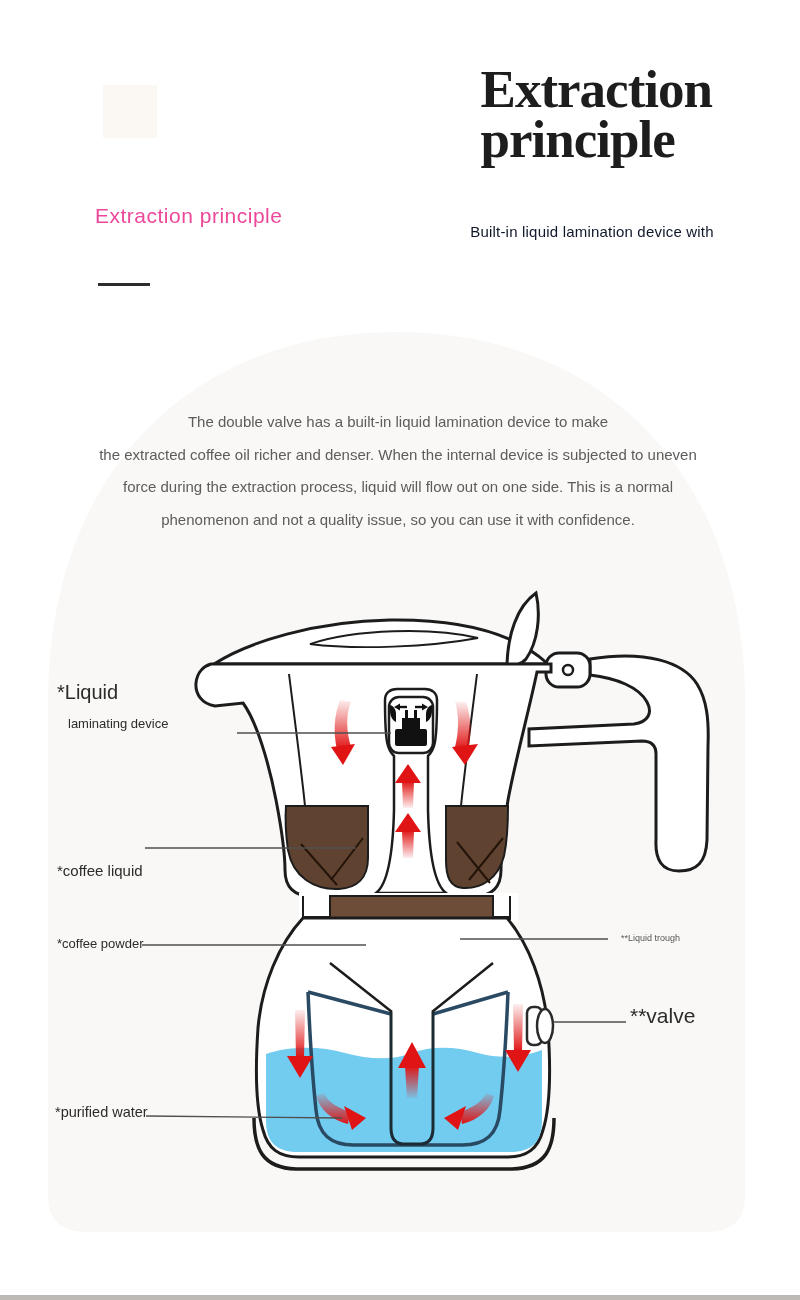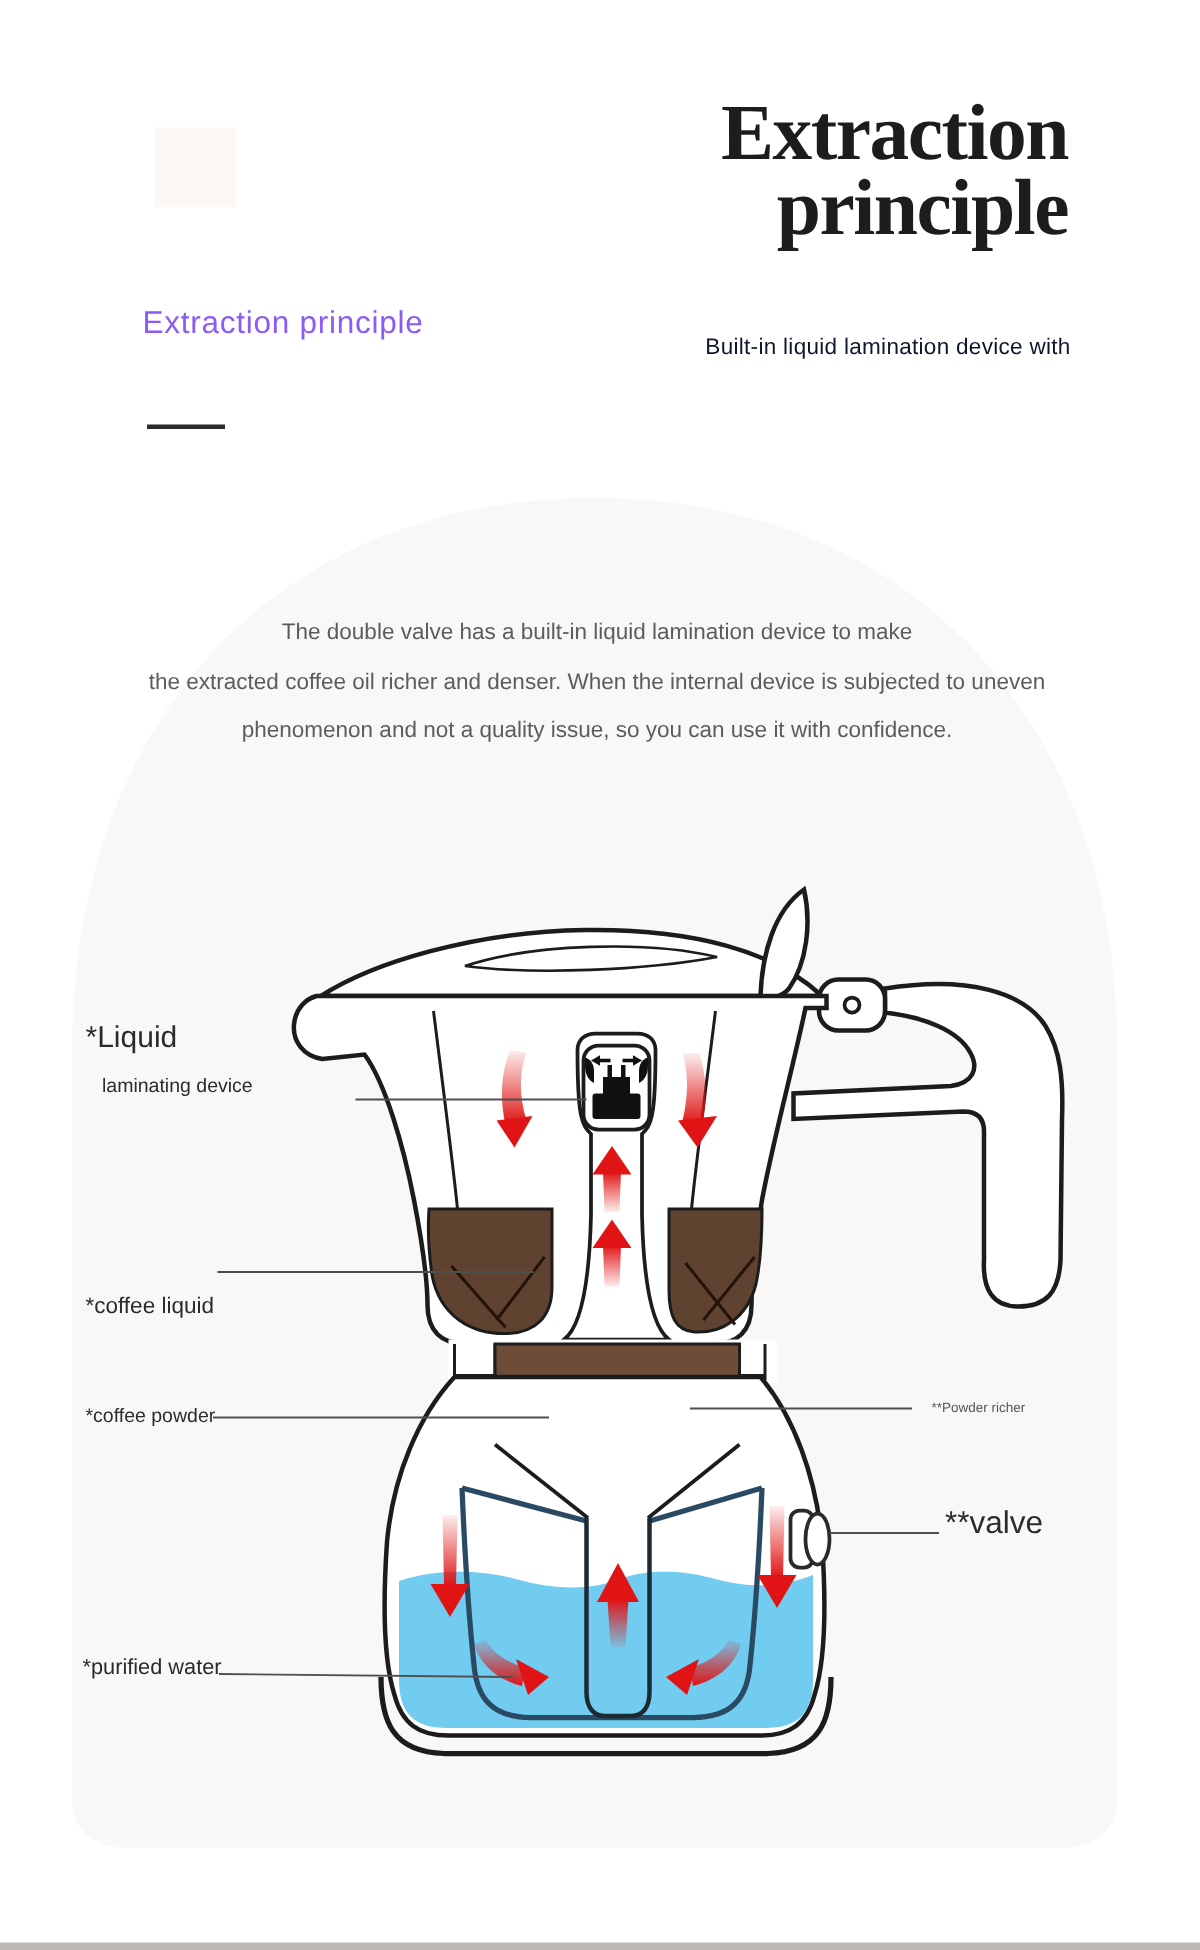--- a/index.html
+++ b/index.html
@@ -4,24 +4,24 @@
 <style>
   html,body{margin:0;padding:0;}
   body{
     width:800px;height:1300px;position:relative;background:#ffffff;
     font-family:"Liberation Sans", sans-serif;overflow:hidden;
     -webkit-font-smoothing:antialiased;
   }
   .abs{position:absolute;}
   
   .beans-box{left:103px;top:85px;width:54px;height:53px;background:#fbf7f2;}
-  .left-heading{left:95px;top:204px;font-size:21px;color:#8b5cf6;letter-spacing:.5px;}
+  .left-heading{left:95px;top:204px;font-size:21px;color:#ec4899;letter-spacing:.5px;}
   .heading-underline{left:98px;top:283px;width:52px;height:3px;background:#2c2c2c;}
   .main-title{
-    right:88px;top:64px;text-align:right;
+    right:88px;top:64px;
     font-family:"Liberation Serif", serif;font-weight:bold;
     font-size:53px;line-height:50px;color:var(--ink,#1d1d1d);letter-spacing:-1px;
   }
   .subtitle{
     left:468px;top:212px;width:248px;text-align:center;
     font-size:15px;line-height:39px;color:#0f172a;letter-spacing:.2px;
   }
   
   .description{
     left:98px;top:406px;width:600px;text-align:center;
@@ -198,24 +198,25 @@
   <div>principle</div>
 </div>
 
 <div class="abs subtitle">
   <div>Built-in liquid lamination device with</div>
 </div>
 
 <div class="abs description">
   <div>The double valve has a built-in liquid lamination device to make</div>
   <div>the extracted coffee oil richer and denser. When the internal device is subjected to uneven</div>
+  <div>force during the extraction process, liquid will flow out on one side. This is a normal</div>
   <div>phenomenon and not a quality issue, so you can use it with confidence.</div>
 </div>
 
 <div class="abs lbl lbl-liquid1">*Liquid</div>
 <div class="abs lbl lbl-liquid2">laminating device</div>
 <div class="abs lbl lbl-coffee-liquid">*coffee liquid</div>
 <div class="abs lbl lbl-coffee-powder">*coffee powder</div>
-<div class="abs lbl lbl-powder-trough">**Powder richer</div>
+<div class="abs lbl lbl-powder-trough">**Liquid trough</div>
 <div class="abs lbl lbl-valve">**valve</div>
 <div class="abs lbl lbl-purified">*purified water</div>
 
 <div class="abs bottom-divider"></div>
 
 </body></html>

